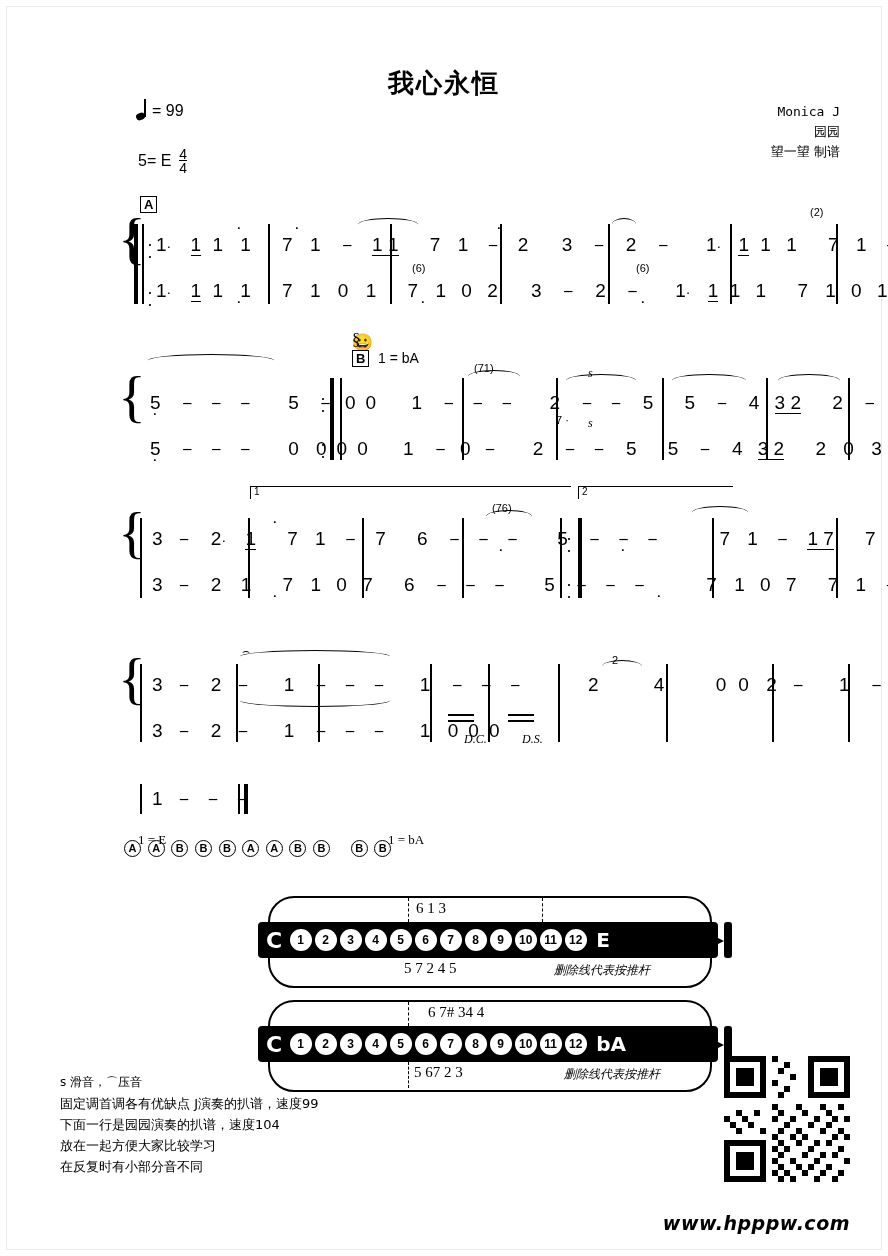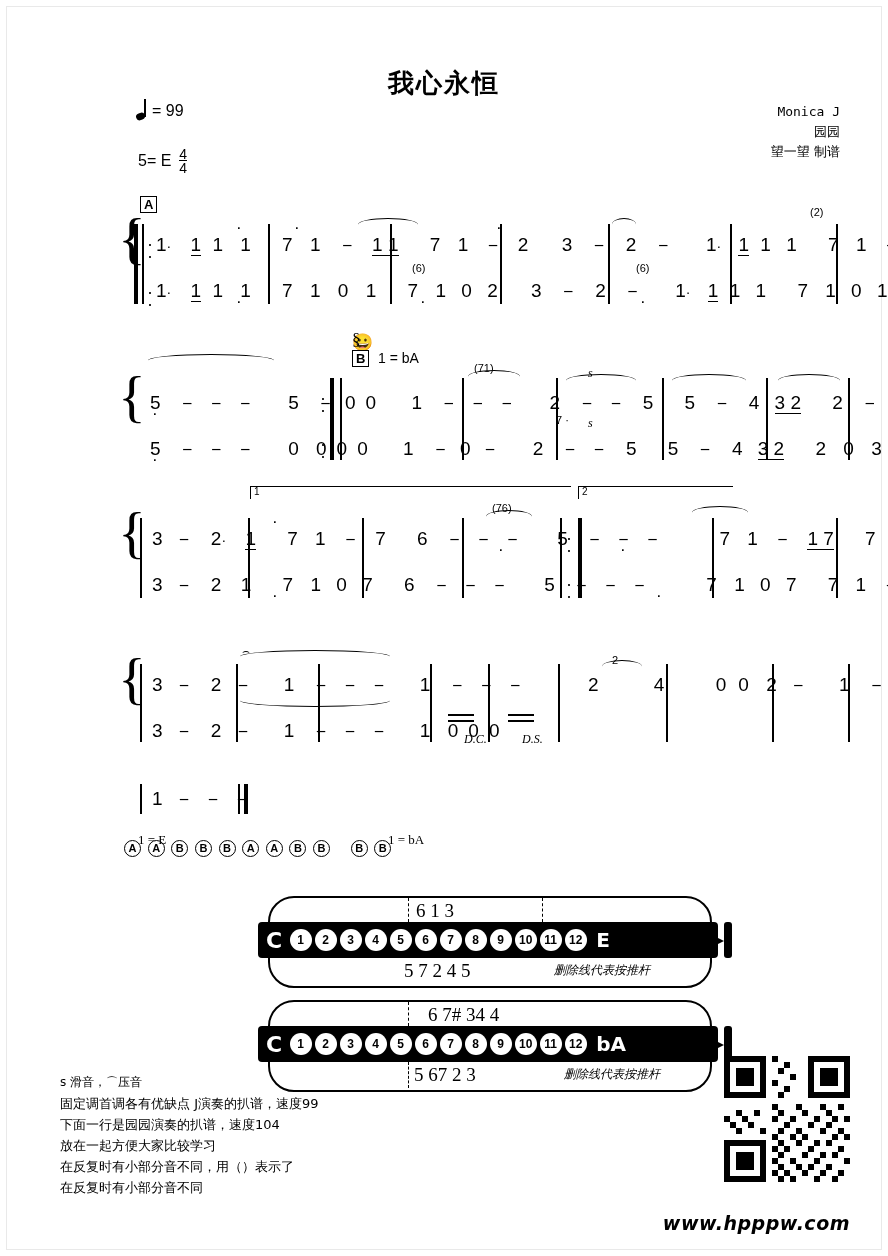--- a/index.html
+++ b/index.html
@@ -89,21 +89,21 @@
   .hole{
     width:22px;height:22px;border-radius:50%;background:#fff;color:#000;
     font-family:"Liberation Sans",sans-serif;font-size:12px;font-weight:bold;
     display:flex;align-items:center;justify-content:center;margin:0 1.5px;
   }
   .harm-letter{
     color:#fff;font-family:"DejaVu Sans",sans-serif;font-size:22px;font-weight:bold;
   }
   .harm-letter.right{font-size:20px;}
   .notes-above,.notes-below{
-    position:absolute;font-family:"Liberation Serif",serif;font-size:19px;
+    position:absolute;font-family:"Liberation Serif",serif;font-size:15px;
   }
   .dashed-v{position:absolute;border-left:1.3px dashed #000;}
   .note-cn{font-family:"DejaVu Sans",sans-serif;font-size:12px;font-style:italic;}
 
   
   .notes{
     position:absolute;left:60px;top:1072px;
     font-family:"DejaVu Sans", sans-serif;font-size:13px;line-height:21px;
   }
   .notes .l1{font-size:12px;}
@@ -513,21 +513,20 @@
     <div class="notes-above" style="left:170px;top:4px;">6  7#  34  4</div>
     <div class="notes-below" style="left:156px;top:64px;">5  67  2   3</div>
     <div class="note-cn" style="position:absolute;left:306px;top:66px;">删除线代表按推杆</div>
   </div>
 
   <div class="notes">
     <div class="l1">s 滑音，⌒压音</div>
     <div>固定调首调各有优缺点 J演奏的扒谱，速度99</div>
     <div>下面一行是园园演奏的扒谱，速度104</div>
     <div>放在一起方便大家比较学习</div>
-    <div>在反复时有小部分音不同，用（）表示了</div>
     <div>在反复时有小部分音不同</div>
   </div>
 
   <svg class="qr" viewBox="0 0 21 21" shape-rendering="crispEdges">
     <rect width="21" height="21" fill="#fff"></rect>
     <g fill="#000">
       <rect x="0" y="0" width="7" height="1"></rect>
         <rect x="0" y="6" width="7" height="1"></rect>
       <rect x="0" y="0" width="1" height="7"></rect>
         <rect x="6" y="0" width="1" height="7"></rect>

